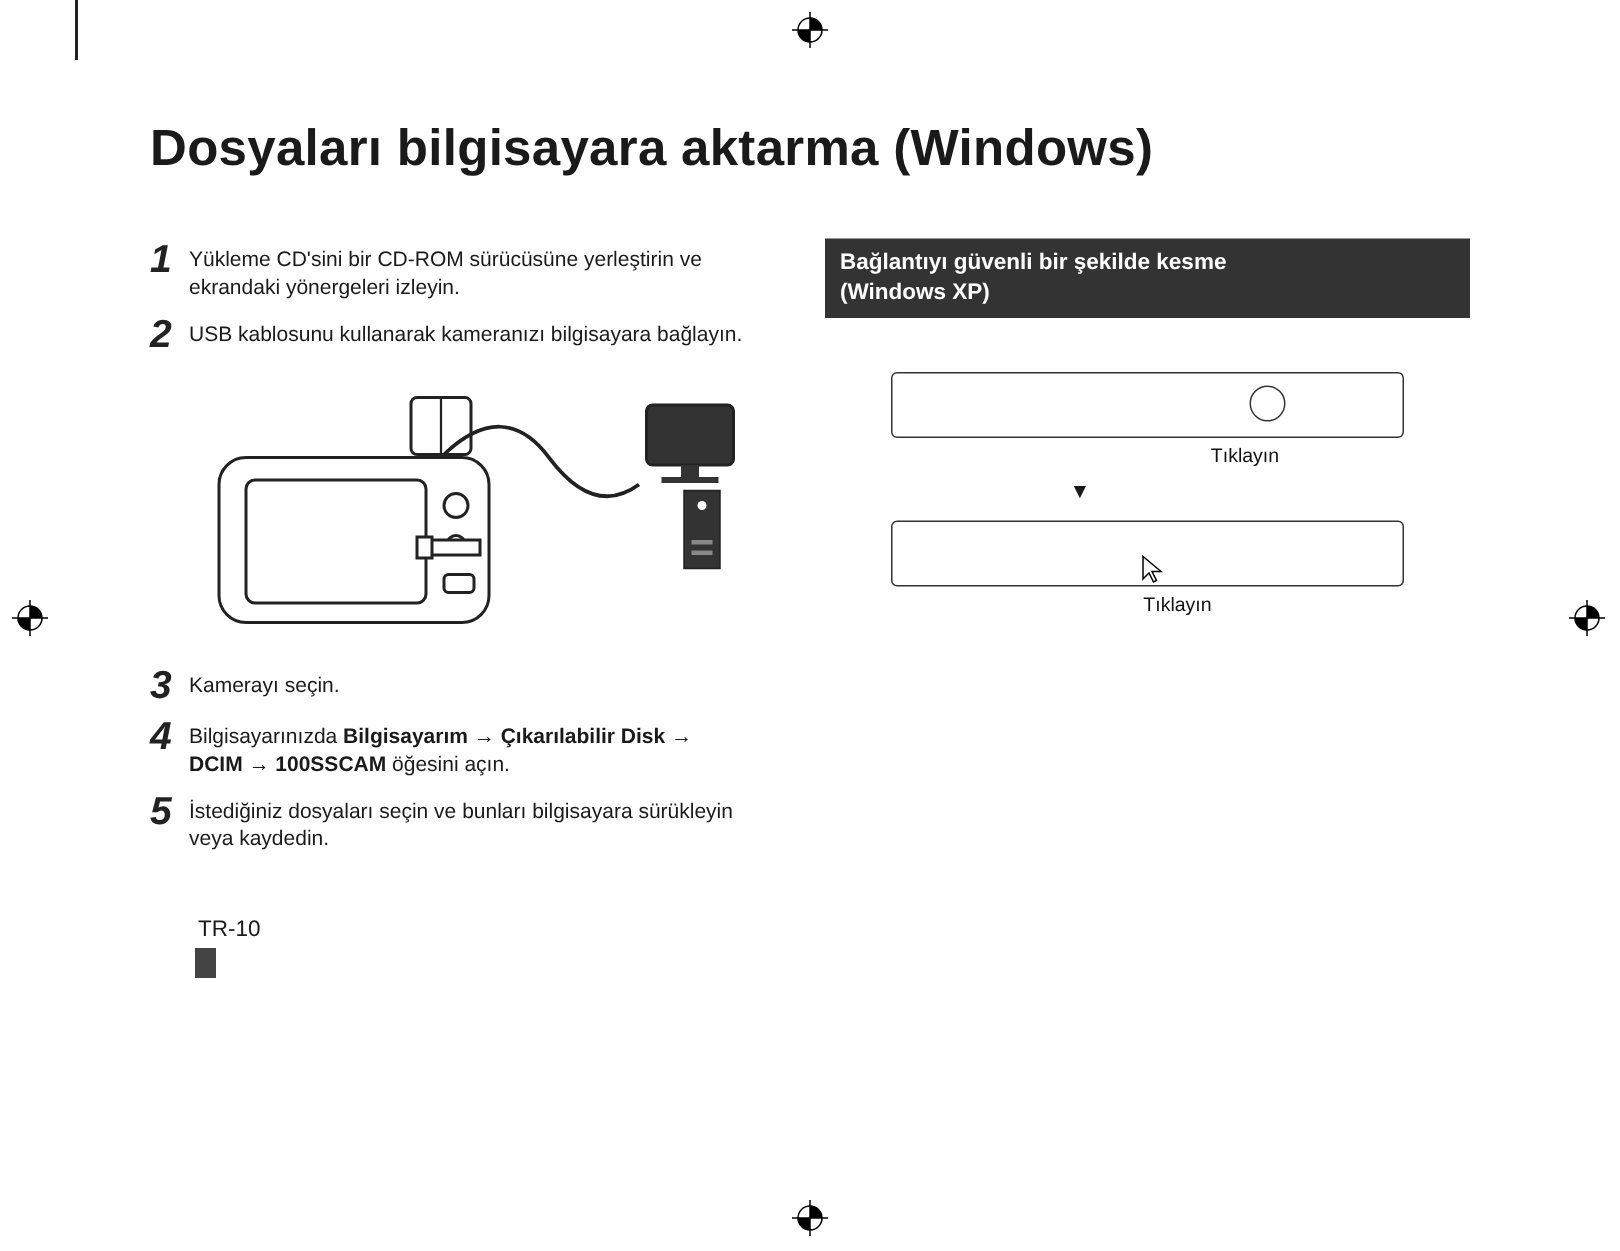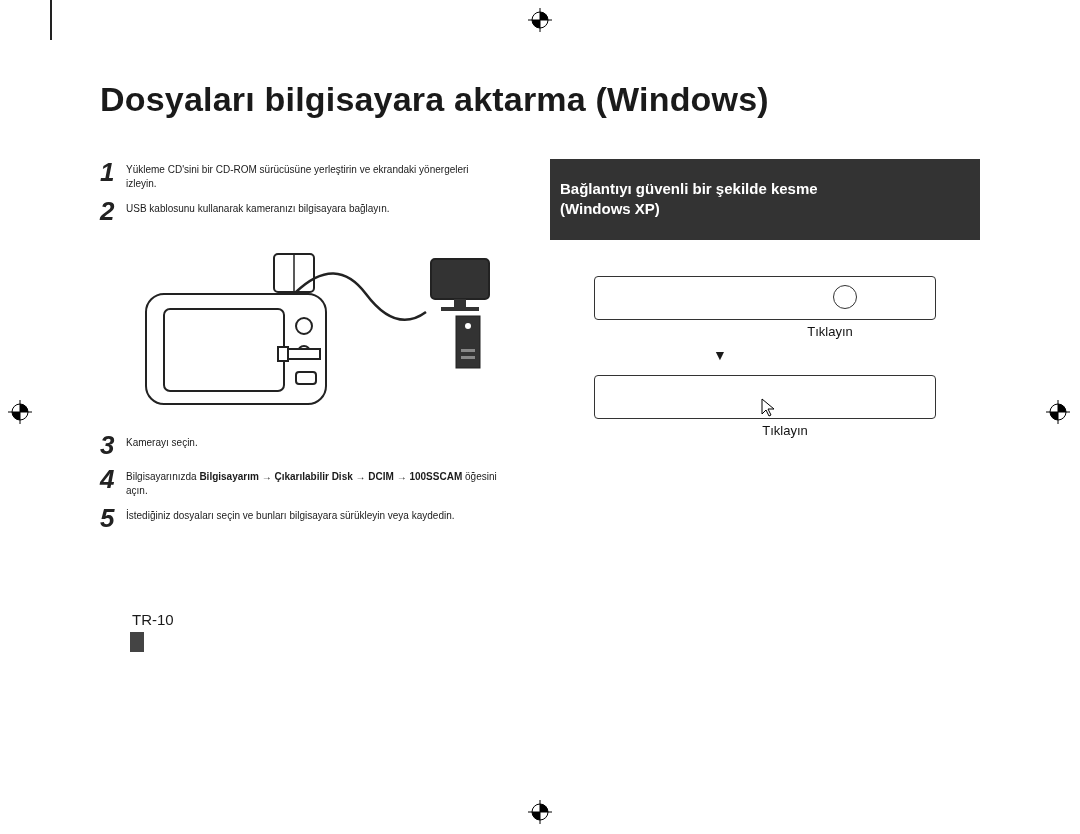--- a/index.html
+++ b/index.html
@@ -60,38 +60,38 @@
   .step-num {
     font-size: 26px;
     font-style: italic;
     font-weight: 600;
     width: 26px;
     flex: 0 0 26px;
     line-height: 1;
     color: #222;
   }
   .step-text {
-    font-size: 10px;
+    font-size: 14px;
     line-height: 1.35;
     padding-top: 4px;
   }
   .step-text b { font-weight: bold; }
 
   .illustration {
     margin: 10px 0 18px 26px;
     height: 180px;
     position: relative;
   }
 
   .right-header {
     background: #333;
     color: #fff;
     font-size: 15px;
     font-weight: bold;
-    padding: 20px 10px;
+    padding: 6px 10px;
     line-height: 1.35;
   }
   .taskbox-wrap {
     margin-top: 36px;
   }
   .taskbox {
     border: 1px solid #333;
     border-radius: 4px;
     height: 42px;
     width: 340px;

